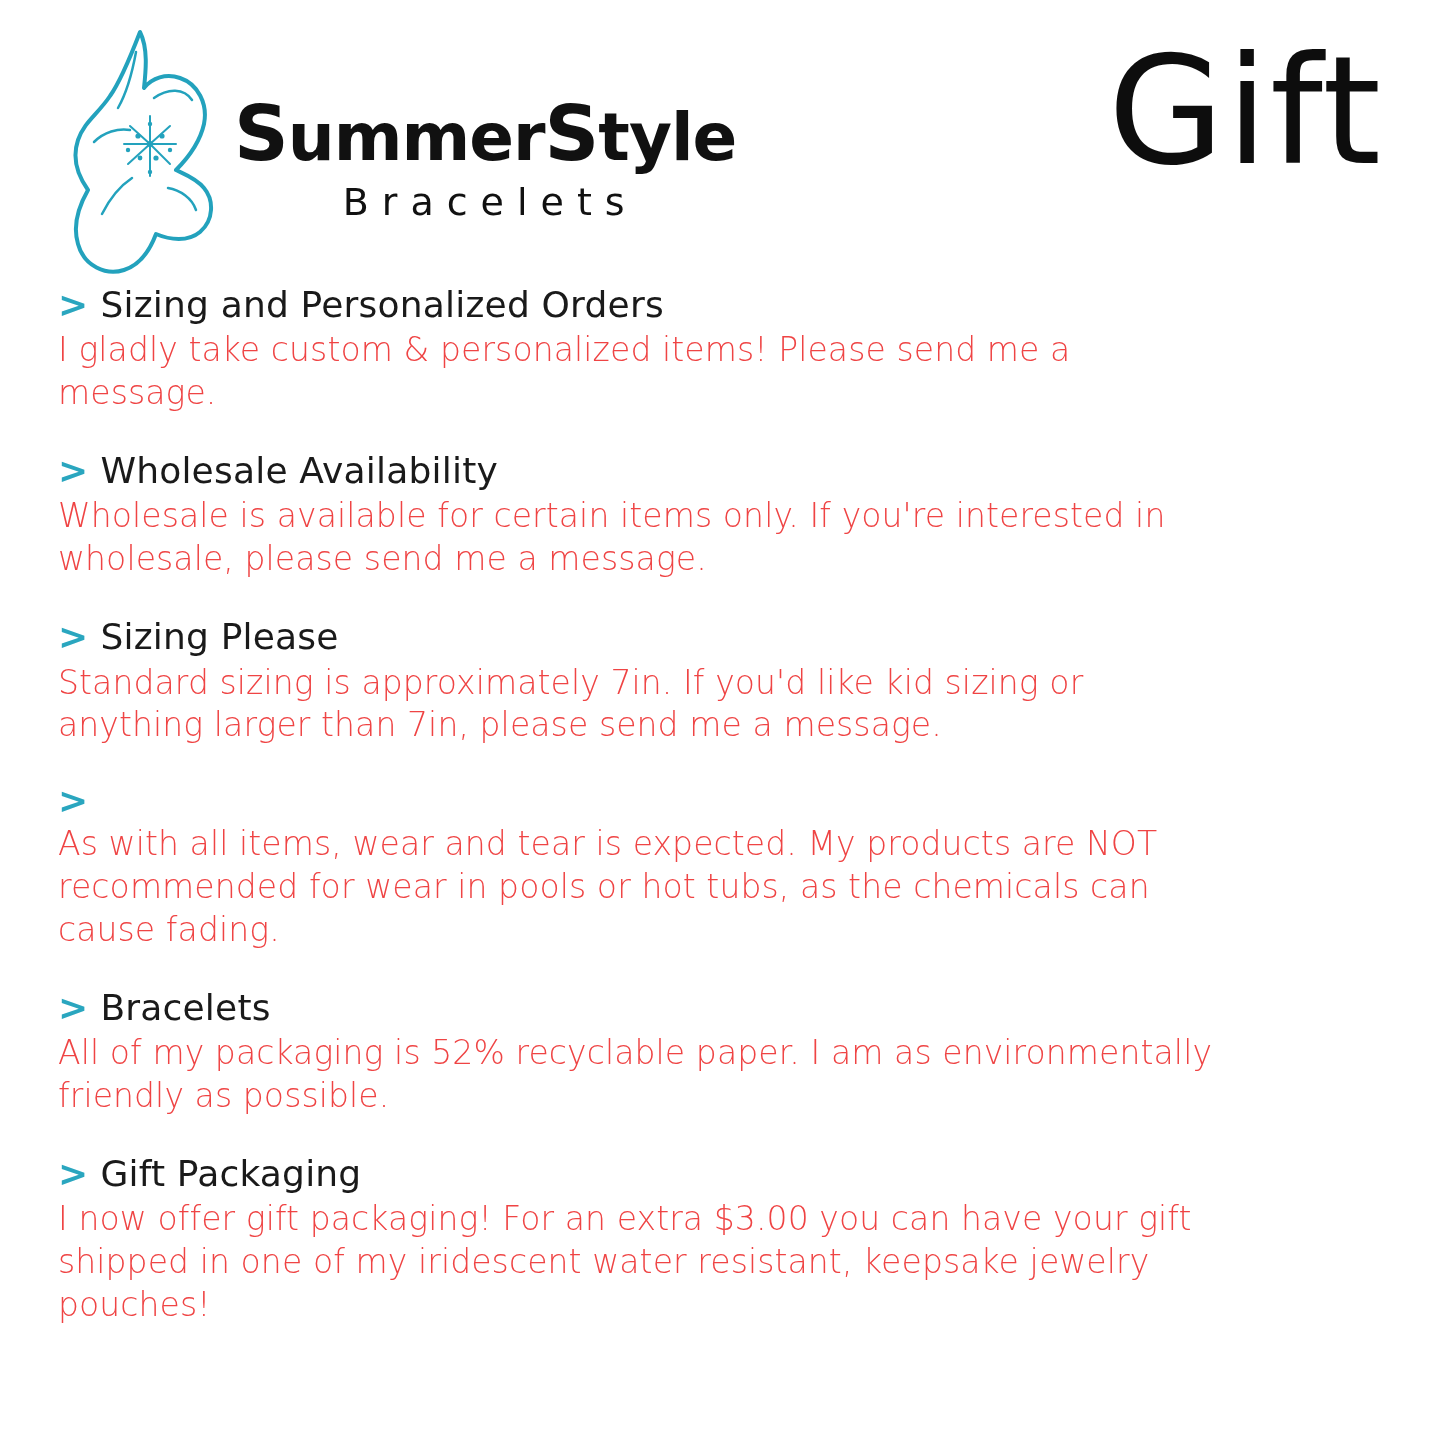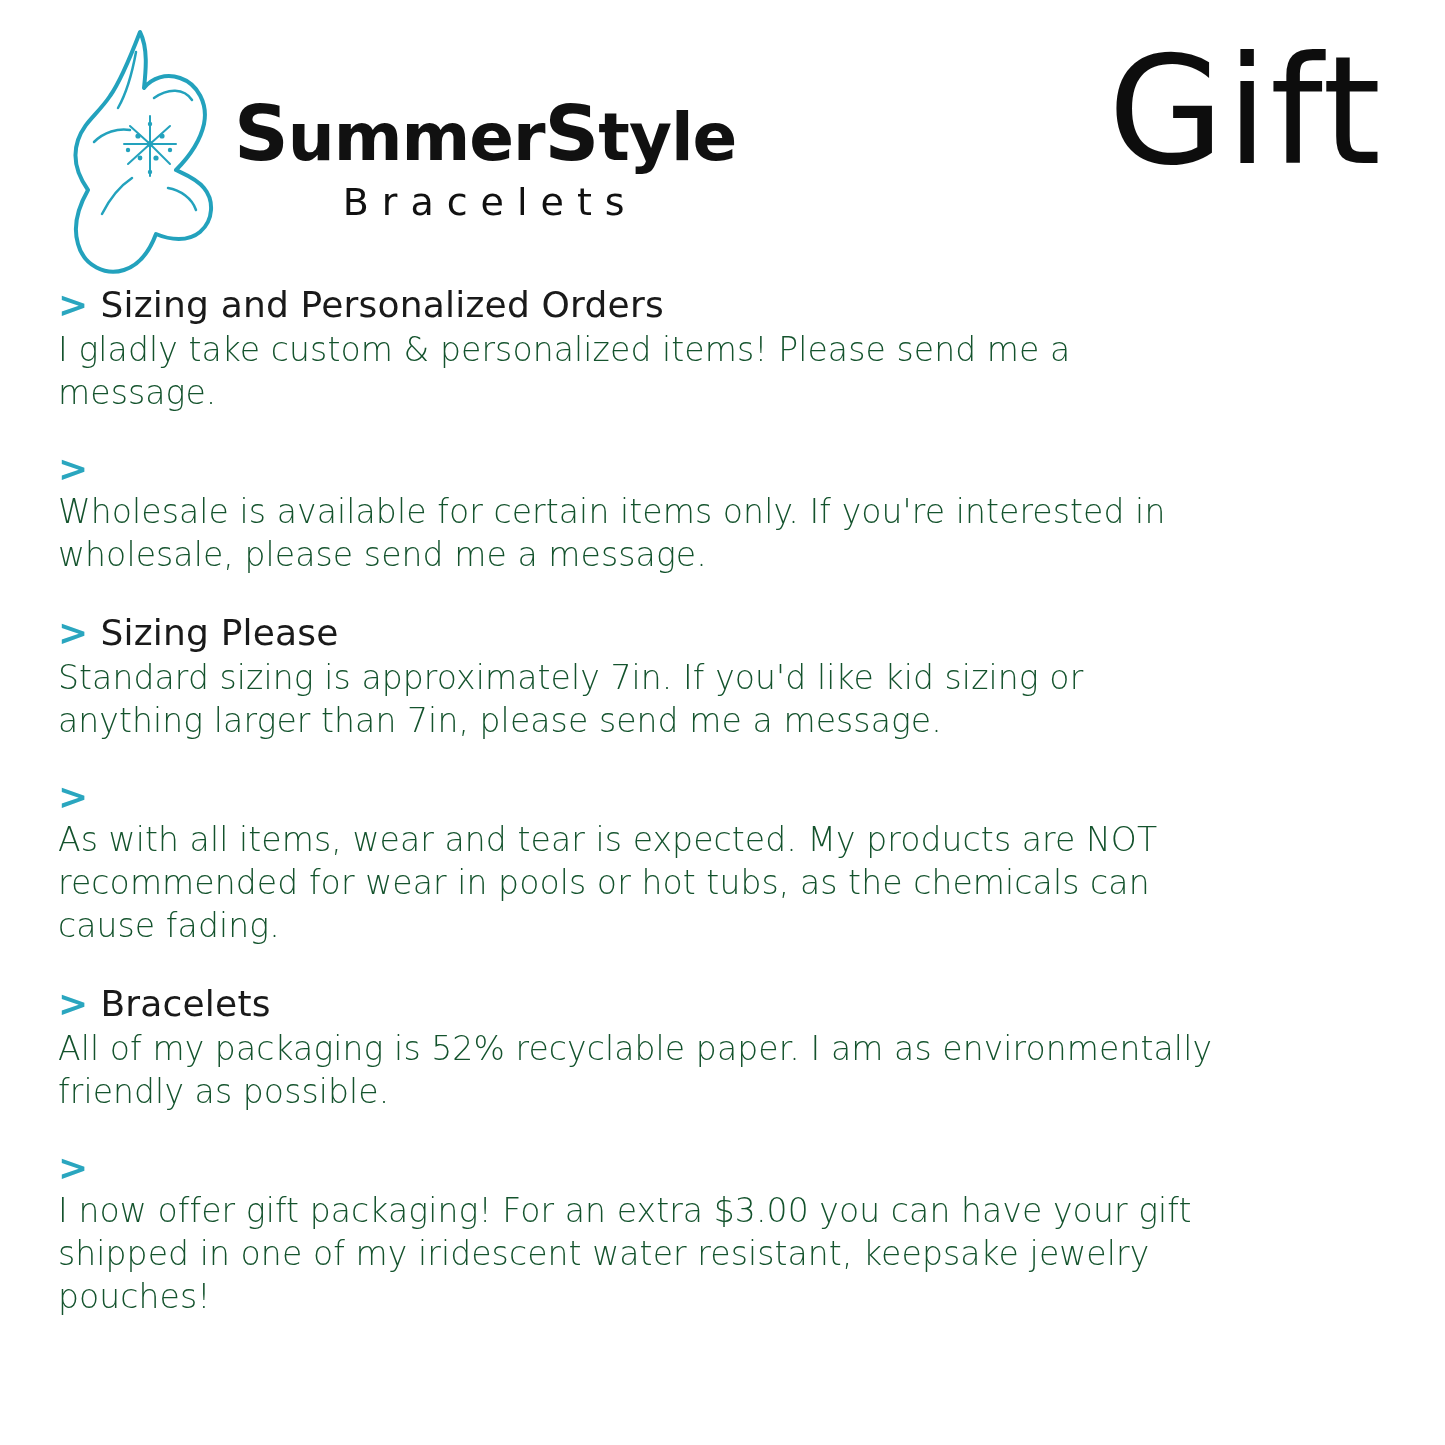--- a/index.html
+++ b/index.html
@@ -93,21 +93,21 @@
   }
   .chev {
     color: #2aa6bf;
     font-size: 36px;
     font-weight: 600;
     margin-right: 12px;
     line-height: 1;
   }
   .faq-a {
     font-size: 33px;
-    color: #14532d;
+    color: #ef4444;
     line-height: 1.30;
     letter-spacing: 0.1px;
     max-width: 1180px;
     font-weight: 300;
   }
 </style>
 </head>
 <body>
 
 <div class="page">
@@ -167,20 +167,21 @@
       <div class="faq-q">
         <span class="chev">&gt;</span>
         <span>Sizing and Personalized Orders</span>
       </div>
       <div class="faq-a">I gladly take custom &amp; personalized items! Please send me a message.</div>
     </div>
 
     <div class="faq-item">
       <div class="faq-q">
         <span class="chev">&gt;</span>
+        <span>Wholesale Availability</span>
       </div>
       <div class="faq-a">Wholesale is available for certain items only. If you're interested in wholesale, please send me a message.</div>
     </div>
 
     <div class="faq-item">
       <div class="faq-q">
         <span class="chev">&gt;</span>
         <span>Sizing Please</span>
       </div>
       <div class="faq-a">Standard sizing is approximately 7in. If you'd like kid sizing or anything larger than 7in, please send me a message.</div>
@@ -197,18 +198,19 @@
       <div class="faq-q">
         <span class="chev">&gt;</span>
         <span>Bracelets</span>
       </div>
       <div class="faq-a">All of my packaging is 52% recyclable paper. I am as environmentally friendly as possible.</div>
     </div>
 
     <div class="faq-item">
       <div class="faq-q">
         <span class="chev">&gt;</span>
+        <span>Gift Packaging</span>
       </div>
       <div class="faq-a">I now offer gift packaging! For an extra $3.00 you can have your gift shipped in one of my iridescent water resistant, keepsake jewelry pouches!</div>
     </div>
 
   </div>
 </div>
 
 </body></html>

